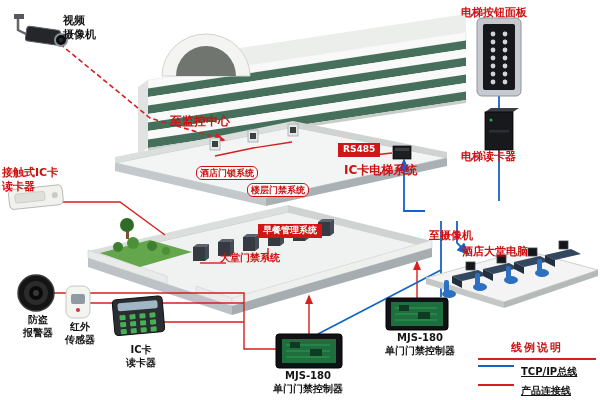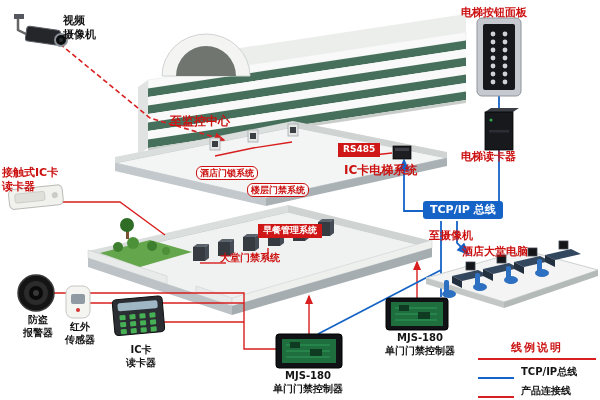--- a/index.html
+++ b/index.html
@@ -12,22 +12,22 @@
   .black { color:#141414; }
   .ctr { text-align:center; }
   .badge { position:absolute; font-weight:bold; font-size:9px; color:#fff; background:#cf1717;
            padding:1px 5px; border-radius:0; line-height:1.3; }
   .badge.blue { background:#1663c7; font-size:11px; padding:2px 7px; border-radius:3px; }
   .pill { position:absolute; font-weight:bold; font-size:9px; color:#cc1111; background:#ffffffd9;
           border:1px solid #cc1111; padding:0 3px; border-radius:6px; line-height:1.35; }
   .legend { position:absolute; left:478px; top:340px; width:118px; }
   .legend .title { color:#cc1111; font-weight:bold; font-size:11px; text-align:center; letter-spacing:2px; }
   .legend .rule { height:2px; background:#d81e1e; margin:3px 0 4px; }
-  .legend .item { display:flex; align-items:flex-end; gap:7px; font-size:10px; color:#141414;
-                  margin-top:5px; font-weight:bold; }
+  .legend .item { display:flex; align-items:flex-start; gap:7px; font-size:10px; color:#141414;
+                  margin-top:5px; font-weight:bold;text-decoration:underline; }
   .legend .sw { width:36px; height:0; border-top:2.5px solid; }
   .sw.blue { border-color:#1663c7; } .sw.red { border-color:#d81e1e; }
 </style>
 </head>
 <body>
 
 <div id="stage">
 
   <svg class="scene" width="600" height="400" viewBox="0 0 600 400">
     <defs>
@@ -302,21 +302,20 @@
 读卡器</div>
 
   <div class="pill" style="left:196px;top:166px">酒店门锁系统</div>
 
   <div class="pill" style="left:247px;top:183px">楼层门禁系统</div>
 
   <div class="badge" style="left:338px;top:143px">RS485</div>
 
   <div class="lbl red" style="left:344px;top:163px;font-size:12px">IC卡电梯系统</div>
 
-  <div class="badge blue" style="left:423px;top:201px">TCP/IP 总线</div>
 
   <div class="lbl red" style="left:429px;top:229px;font-size:11px">至摄像机</div>
 
   <div class="lbl red" style="left:462px;top:245px;font-size:11px">酒店大堂电脑</div>
 
   <div class="badge" style="left:258px;top:224px">早餐管理系统</div>
 
   <div class="lbl red" style="left:220px;top:252px;font-size:10px">大堂门禁系统</div>
 
   <div class="lbl black ctr" style="left:14px;top:314px;font-size:10px;width:48px">防盗

